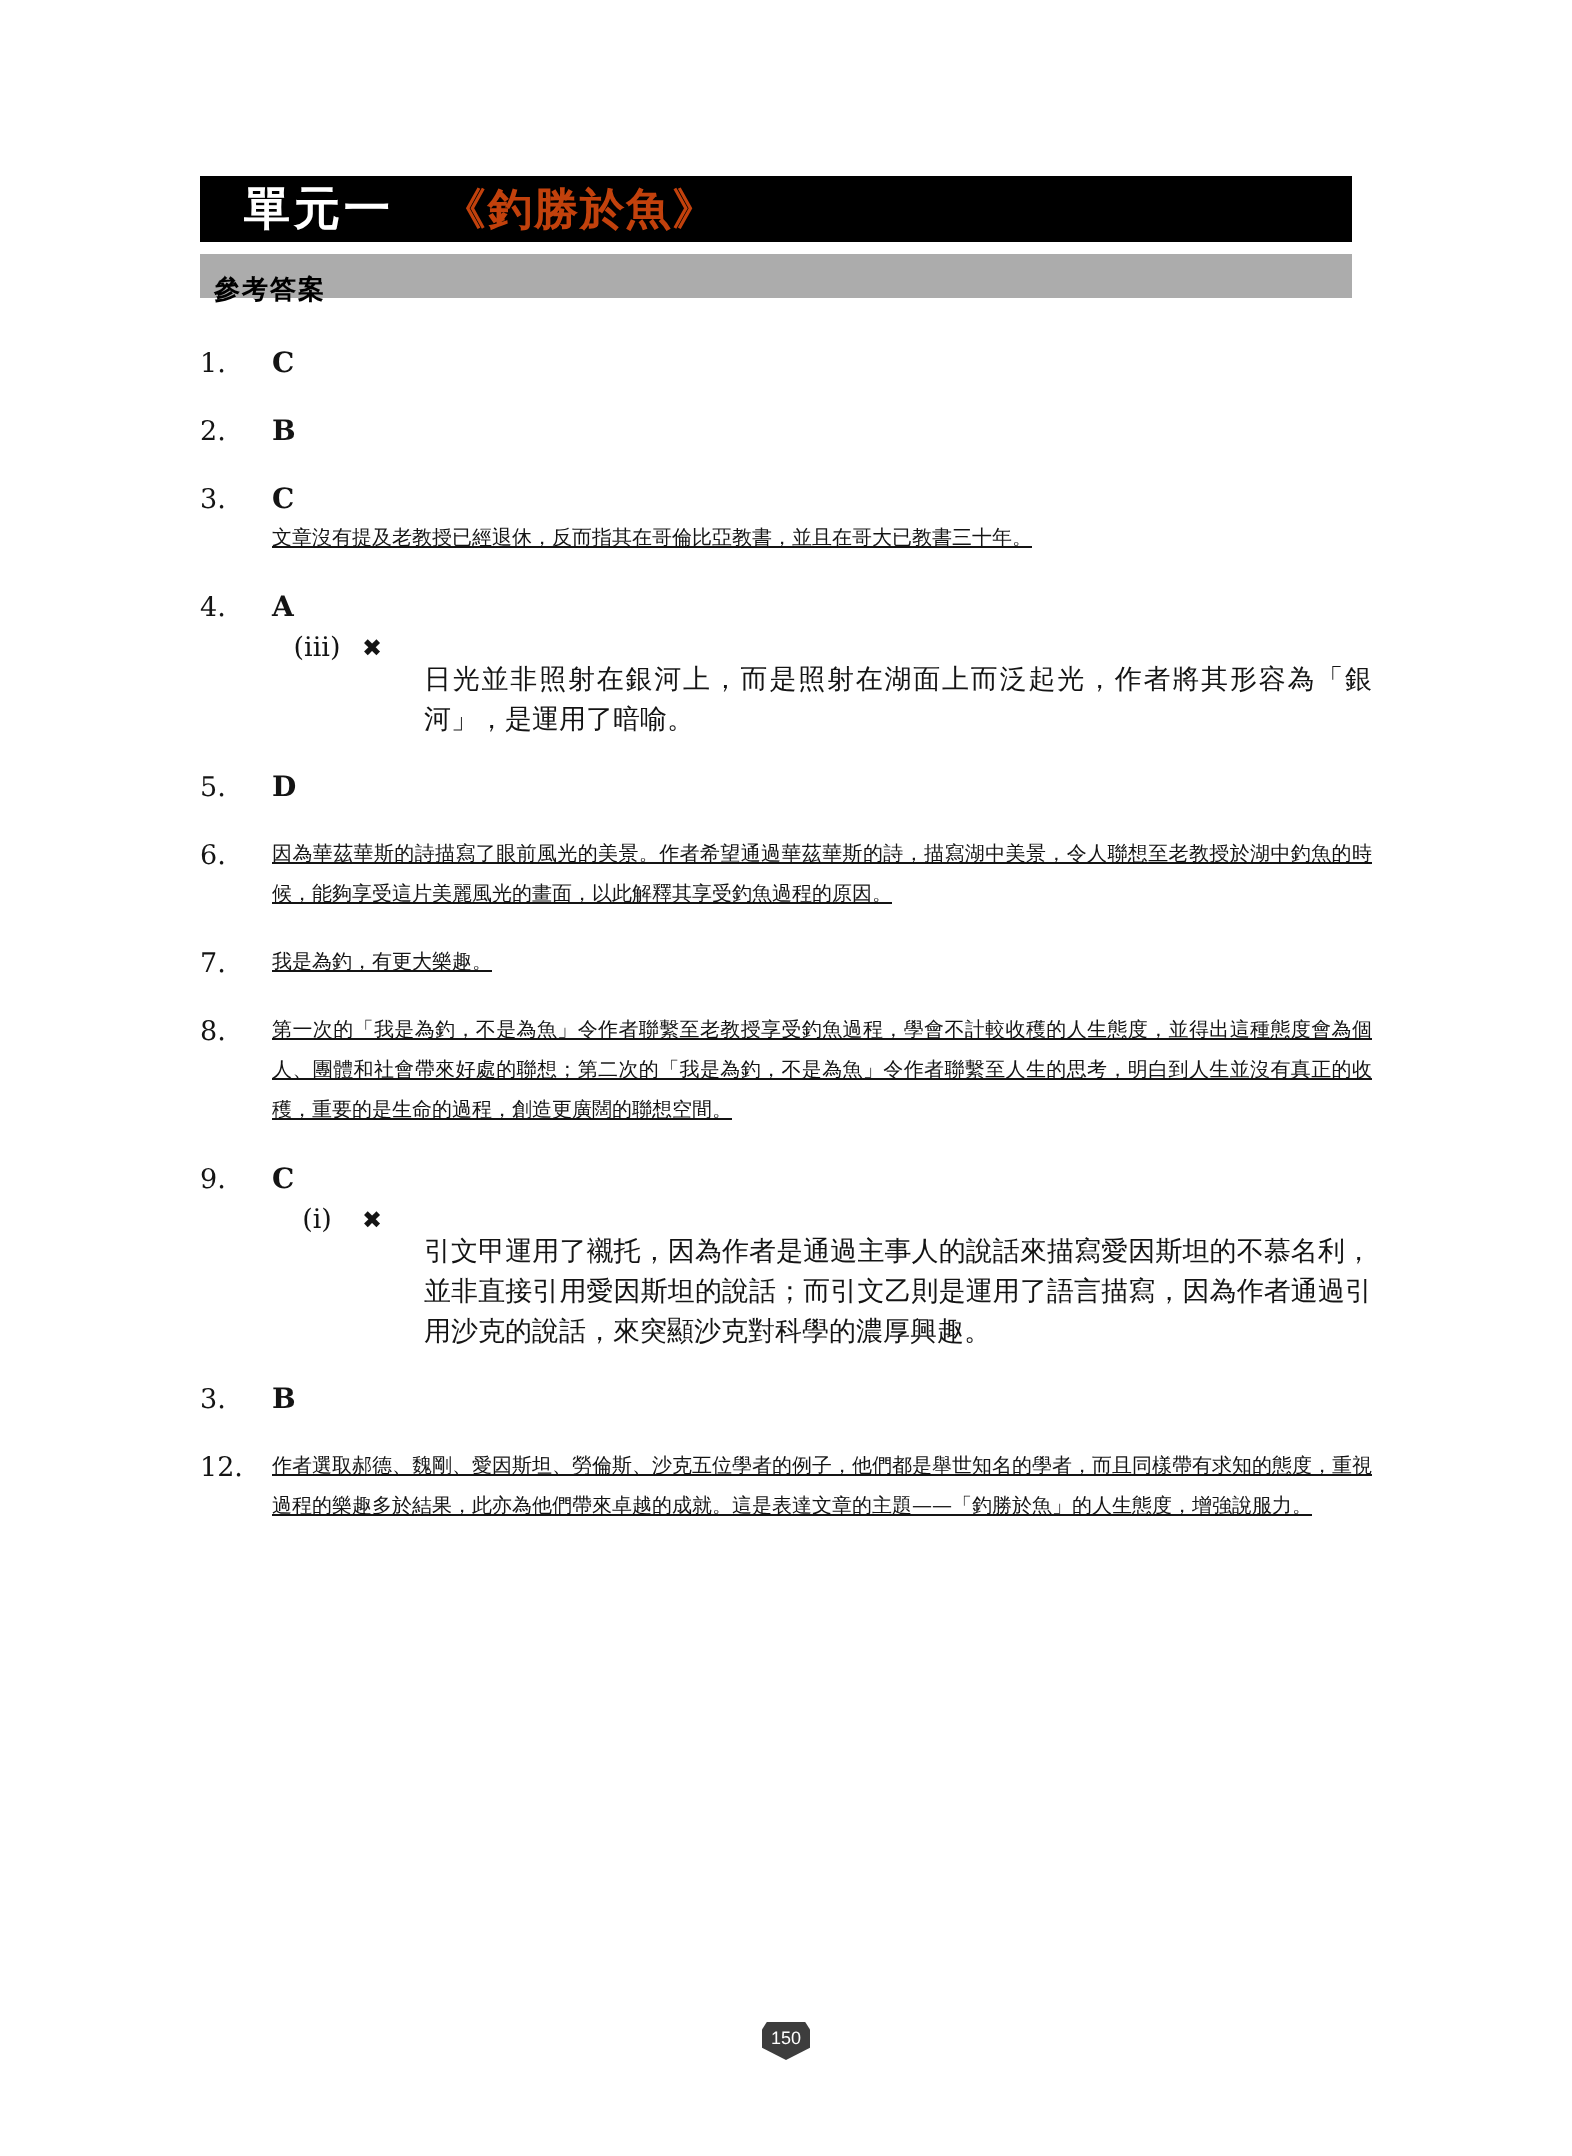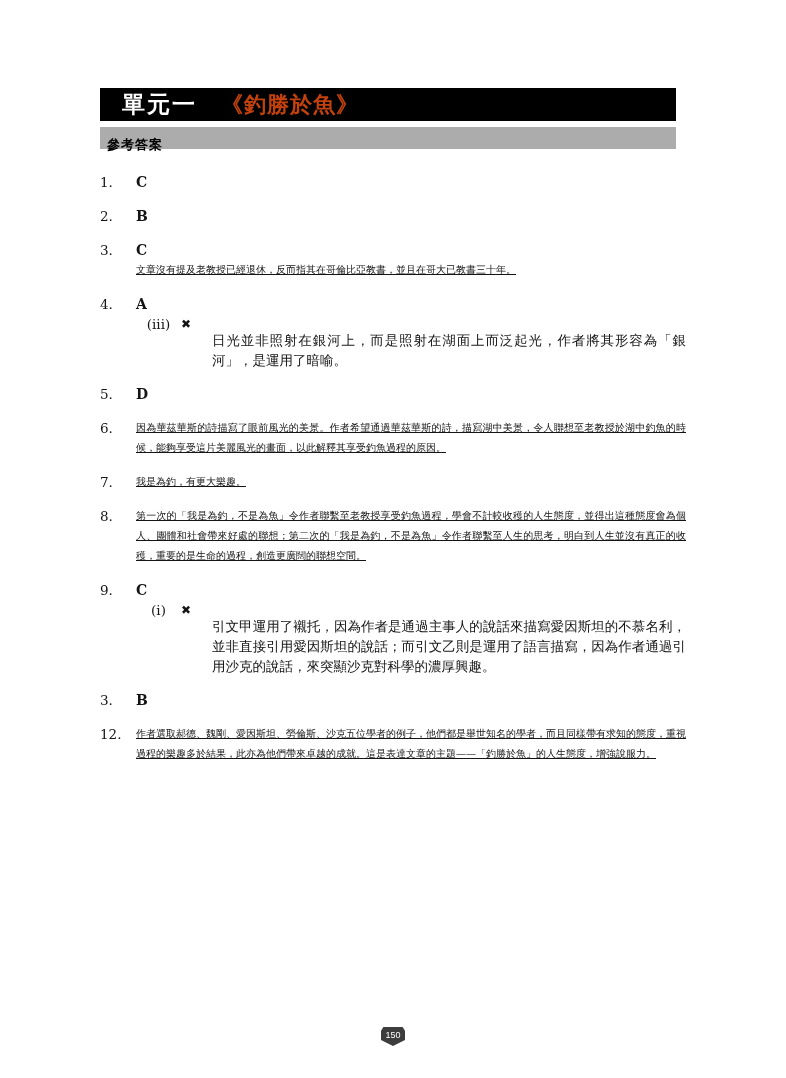--- a/index.html
+++ b/index.html
@@ -35,21 +35,21 @@
   .letter{font-weight:bold;font-size:14px;line-height:20px;text-align:left;}
   .text{font-size:10px;line-height:20px;text-align:justify;text-decoration:underline;}
   .sub-row{display:flex;line-height:20px;}
   .sub-label{flex:0 0 45px;text-align:center;}
   .sub-mark{
     flex:0 0 31px;font-family:"DejaVu Sans","Liberation Sans",sans-serif;
     font-weight:bold;font-size:12px;line-height:20px;
   }
   .sub-text{flex:1;text-align:justify;margin-top:16px;}
   .page-badge{
-    position:absolute;left:50%;transform:translateX(-50%);bottom:32px;
+    position:absolute;left:50%;transform:translateX(-50%);bottom:48px;
     width:24px;height:19px;background:#3d3d3d;color:#ffffff;
     font-family:"Liberation Sans","DejaVu Sans",sans-serif;font-size:9px;
     display:flex;justify-content:center;align-items:flex-start;padding-top:3px;
     box-sizing:border-box;
     clip-path:polygon(10% 0,90% 0,100% 20%,100% 68%,50% 100%,0 68%,0 20%);
   }
 </style>
 </head>
 <body>
 

